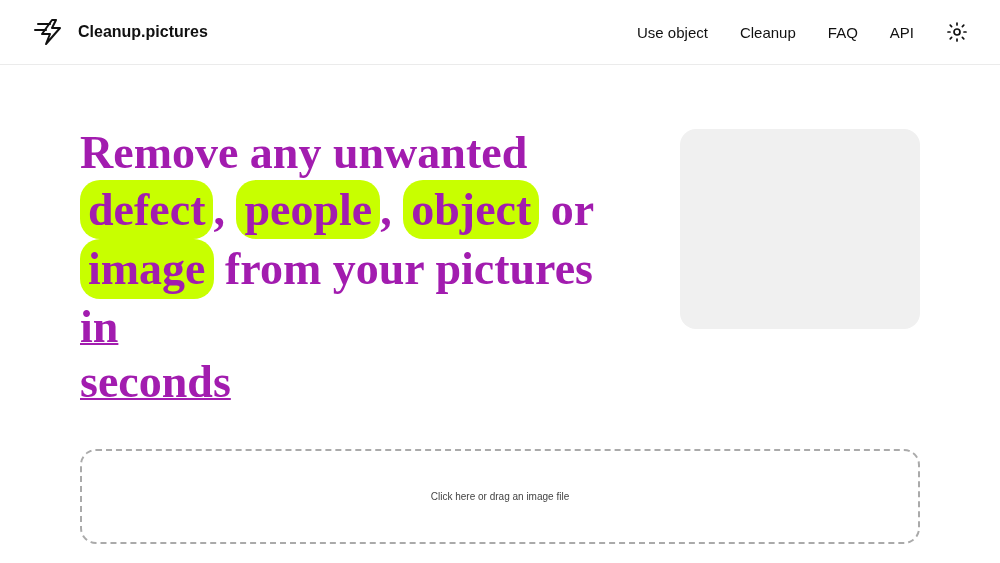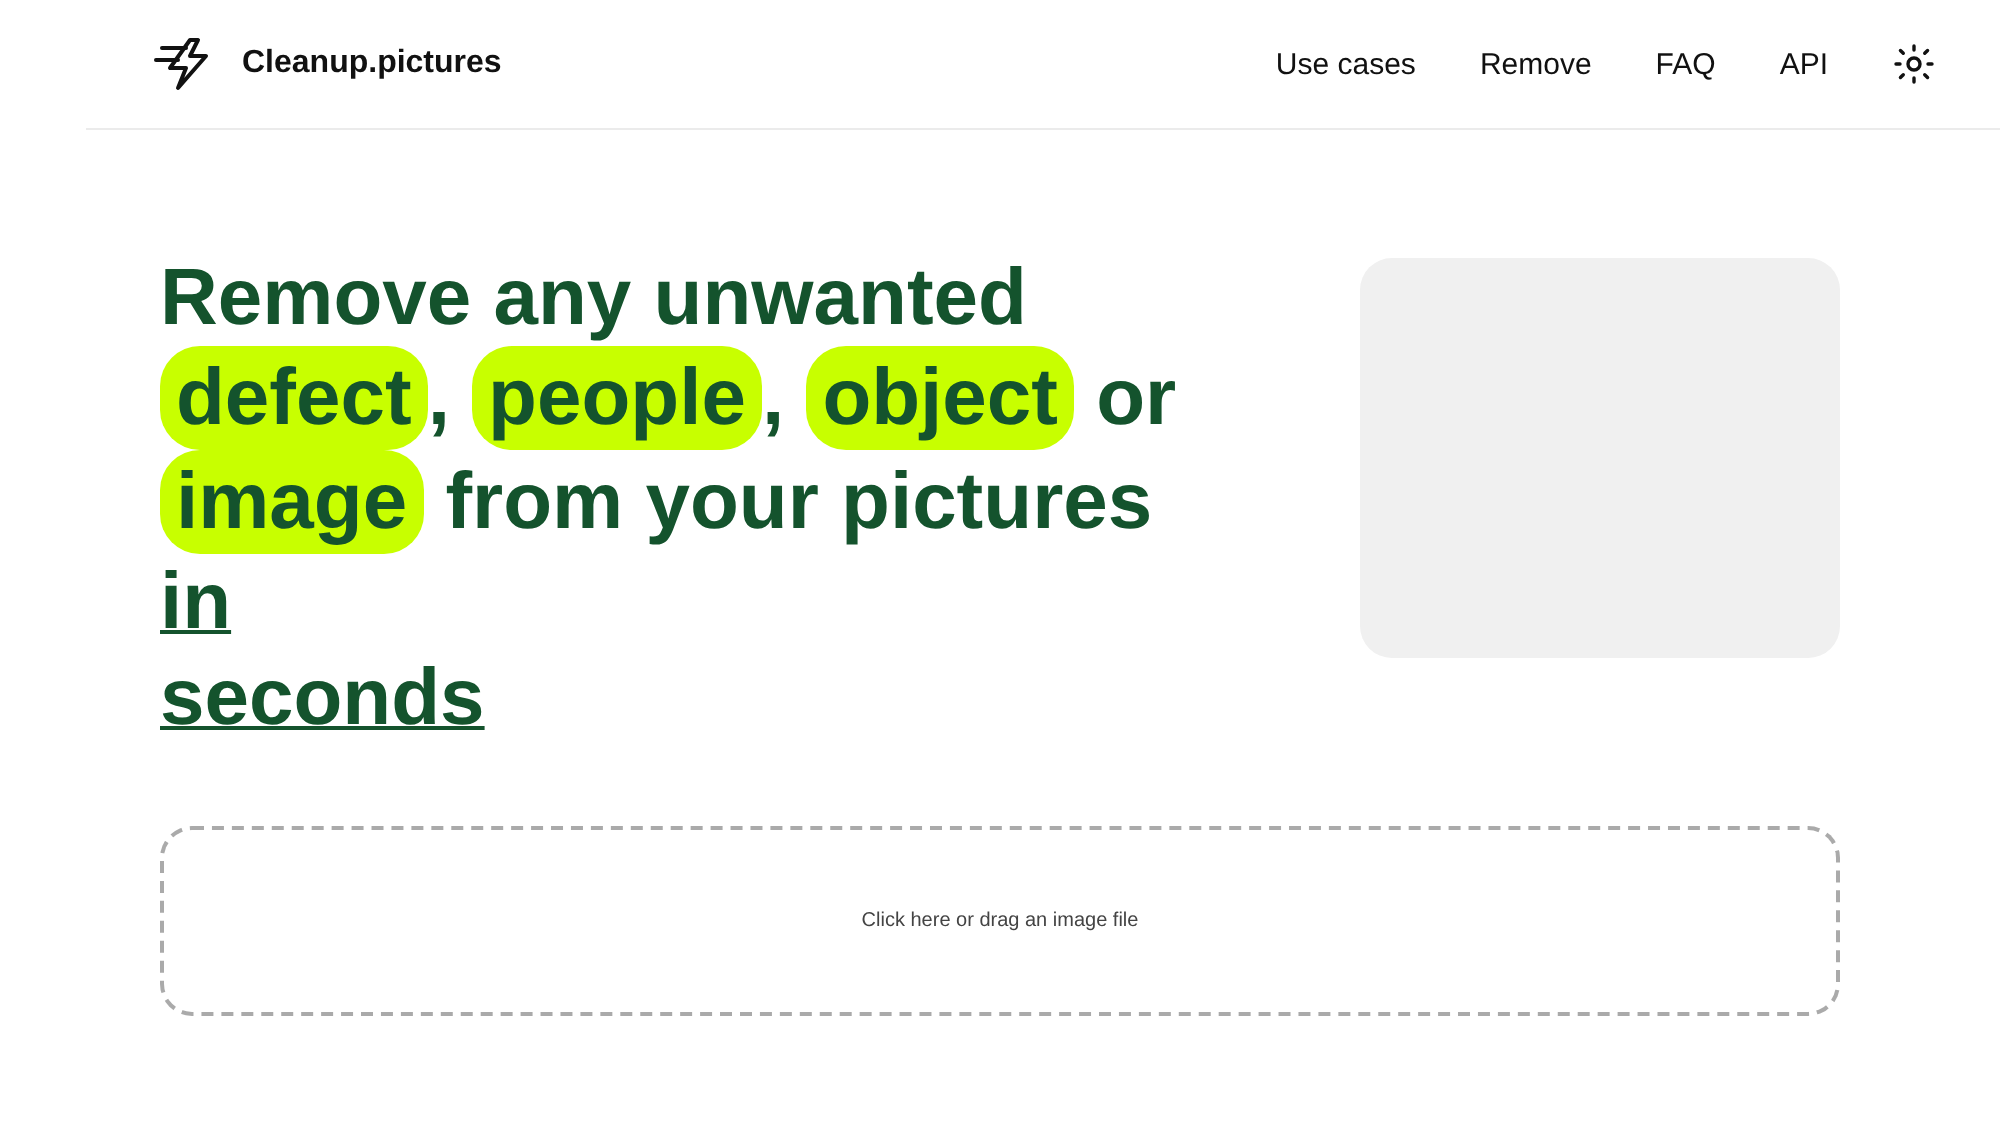--- a/index.html
+++ b/index.html
@@ -17,21 +17,20 @@
       overflow-x: hidden;
     }
 
     
     header {
       display: flex;
       align-items: center;
       justify-content: space-between;
       padding: 14px 32px;
       border-bottom: 1px solid #ebebeb;
-      margin-left: 43px;
     }
 
     .logo-area {
       display: flex;
       align-items: center;
       gap: 10px;
       cursor: pointer;
     }
 
     .logo-icon {
@@ -72,24 +71,25 @@
       gap: 60px;
       align-items: flex-start;
     }
 
     .hero-text {
       flex: 1;
       max-width: 560px;
     }
 
     .hero-heading {
-      font-size: 40px;
+      font-size: 46px;
       font-weight: 900;
       line-height: 1.2;
-      color: #14532d;
+      color: #a21caf;
+      font-family: Liberation Serif, serif;
     }
 
     .highlight {
       background-color: #c8ff00;
       border-radius: 20px;
       padding: 2px 8px;
       display: inline-block;
     }
 
     .underline-text {
@@ -137,22 +137,22 @@
     <svg class="logo-icon" viewBox="0 0 36 36" fill="none" xmlns="http://www.w3.org/2000/svg">
 
       <line x1="6" y1="10" x2="18" y2="10" stroke="#111" stroke-width="2" stroke-linecap="round"></line>
       <line x1="3" y1="16" x2="14" y2="16" stroke="#111" stroke-width="2" stroke-linecap="round"></line>
       <path d="M20 6 L10 20 H18 L14 30 L28 14 H20 L24 6 Z" fill="none" stroke="#111" stroke-width="2" stroke-linejoin="round" stroke-linecap="round"></path>
     </svg>
     <span class="logo-text">Cleanup.pictures</span>
   </div>
 
   <nav>
-    <a class="nav-link">Use cases</a>
-    <a class="nav-link">Remove</a>
+    <a class="nav-link">Use object</a>
+    <a class="nav-link">Cleanup</a>
     <a class="nav-link">FAQ</a>
     <a class="nav-link">API</a>
     <div class="settings-icon">
       <svg width="22" height="22" viewBox="0 0 22 22" fill="none" xmlns="http://www.w3.org/2000/svg">
         <circle cx="11" cy="11" r="3" stroke="#111" stroke-width="1.7"></circle>
         <path d="M11 2v2M11 18v2M2 11h2M18 11h2M4.22 4.22l1.42 1.42M16.36 16.36l1.42 1.42M4.22 17.78l1.42-1.42M16.36 5.64l1.42-1.42" stroke="#111" stroke-width="1.7" stroke-linecap="round"></path>
 
         <path d="M9 2.2C9.65 2.07 10.32 2 11 2s1.35.07 2 .2l-.4 2a7 7 0 00-3.2 0l-.4-2zM19.8 9c.13.65.2 1.32.2 2s-.07 1.35-.2 2l-2-.4a7 7 0 000-3.2l2-.4zM13 19.8c-.65.13-1.32.2-2 .2s-1.35-.07-2-.2l.4-2a7 7 0 003.2 0l.4 2zM2.2 13C2.07 12.35 2 11.68 2 11s.07-1.35.2-2l2 .4a7 7 0 000 3.2l-2 .4z" fill="#111" opacity="0"></path>
       </svg>
     </div>

